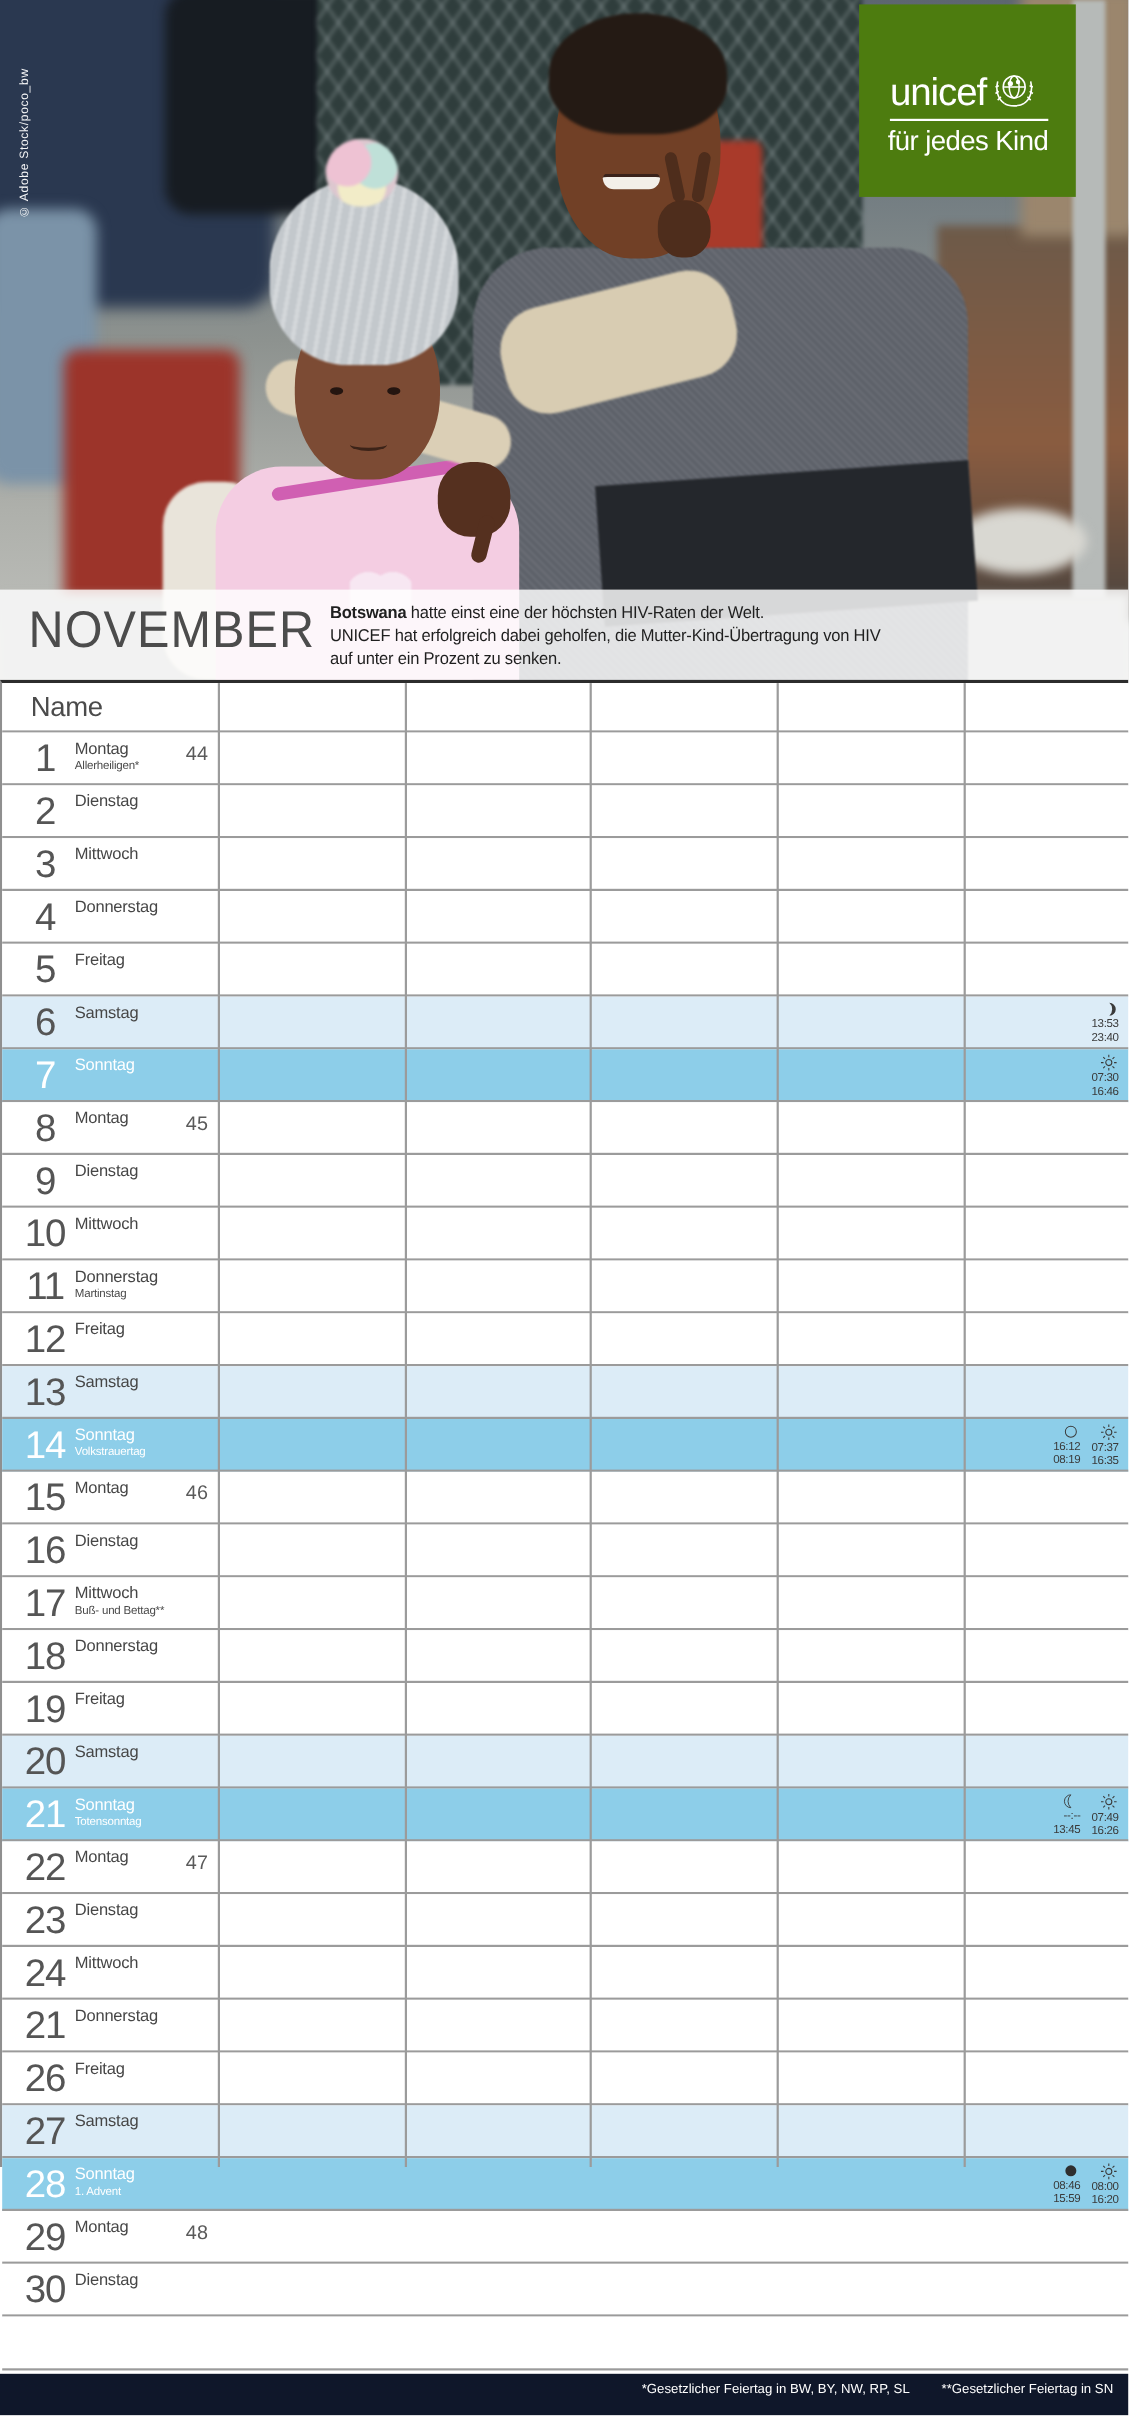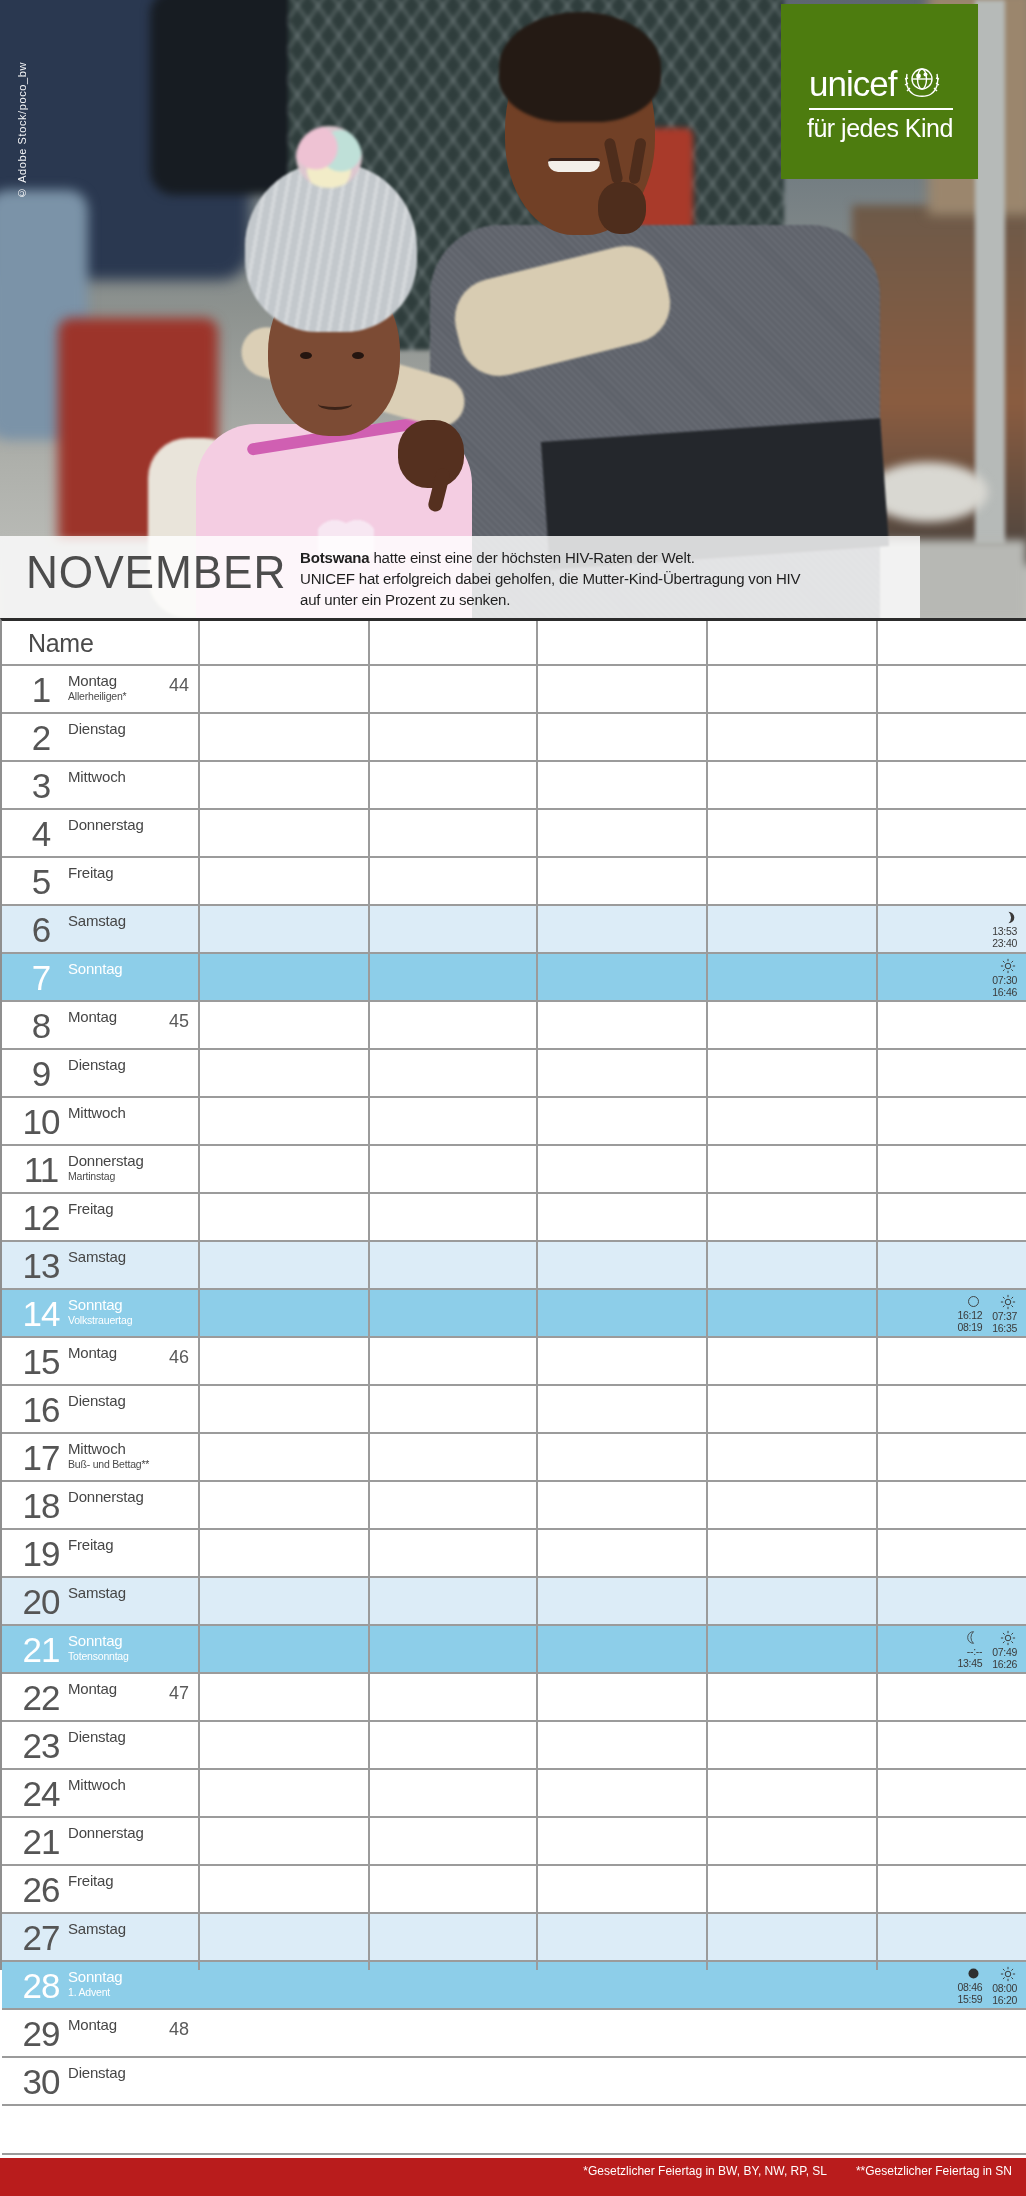--- a/index.html
+++ b/index.html
@@ -67,21 +67,21 @@
   
   .logo{position:absolute;left:781px;top:4px;width:197px;height:175px;background:#4d7c0f;z-index:12;
         color:#fff;padding:0 0 0 28px;}
   .logo-row{position:absolute;left:28px;top:56px;display:flex;align-items:center;}
   .logo-brand{font-size:35px;line-height:35px;letter-spacing:-1px;font-weight:400;}
   .logo-emblem{margin-left:5px;}
   .logo-line{position:absolute;left:28px;top:104px;width:144px;height:2px;background:#fff;}
   .logo-tag{position:absolute;left:26px;top:110px;font-size:25px;font-weight:300;letter-spacing:-.5px;}
 
   
-  .band{position:absolute;left:0;top:536px;width:920px;height:82px;background:rgba(255,255,255,.82);z-index:11;padding-left:48px;}
+  .band{position:absolute;left:0;top:536px;width:1026px;height:82px;background:rgba(255,255,255,.82);z-index:11;padding-left:48px;}
   .month{position:absolute;left:26px;top:10px;font-size:47px;line-height:52px;font-weight:300;color:#4c4c4c;
          letter-spacing:1px;transform:scaleX(.94);transform-origin:left center;}
   .info{position:absolute;left:300px;top:11px;font-size:15.5px;line-height:21px;color:#1f1f1f;
         letter-spacing:-.2px;transform:scaleX(.97);transform-origin:left top;}
   .info b{font-weight:700;}
 
   
   .grid{position:absolute;left:0;top:618px;width:1026px;height:1352px;border-top:3px solid #2c2c2c;
         border-left:2px solid #8f8f8f;}
   .vline{position:absolute;top:0;bottom:0;width:2px;background:#9b9b9b;z-index:2;}
@@ -97,21 +97,21 @@
   .wd-name{font-size:15px;line-height:16px;color:#464646;letter-spacing:-.2px;}
   .wd-holiday{font-size:10.5px;line-height:12px;color:#4a4a4a;letter-spacing:-.2px;margin-top:1px;}
   .wk{position:absolute;left:129px;top:9px;width:58px;text-align:right;font-size:18px;color:#5a5a5a;z-index:3;}
   .sunday .num,.sunday .wd-name,.sunday .wd-holiday{color:#fff;}
   .astro{position:absolute;right:9px;top:4px;display:flex;gap:10px;z-index:3;}
   .astro-col{display:flex;flex-direction:column;align-items:flex-end;}
   .astro-col svg{display:block;margin:0 1px 1px 0;}
   .astro-t{font-size:10.5px;line-height:11.5px;color:#3a3a3a;letter-spacing:-.3px;text-align:right;}
 
   
-  .footer{position:absolute;left:0;top:2158px;width:1026px;height:38px;background:#b91c1c;z-index:5;
+  .footer{position:absolute;left:0;top:2158px;width:1026px;height:38px;background:#0f172a;z-index:5;
           color:#fff;font-size:12px;text-align:right;padding:6px 14px 0 0;}
   .footer .n2{margin-left:26px;}
 </style>
 </head>
 <body>
 
 <div id="page">
 
   <div class="photo">
     <div class="p-clothes"></div>

